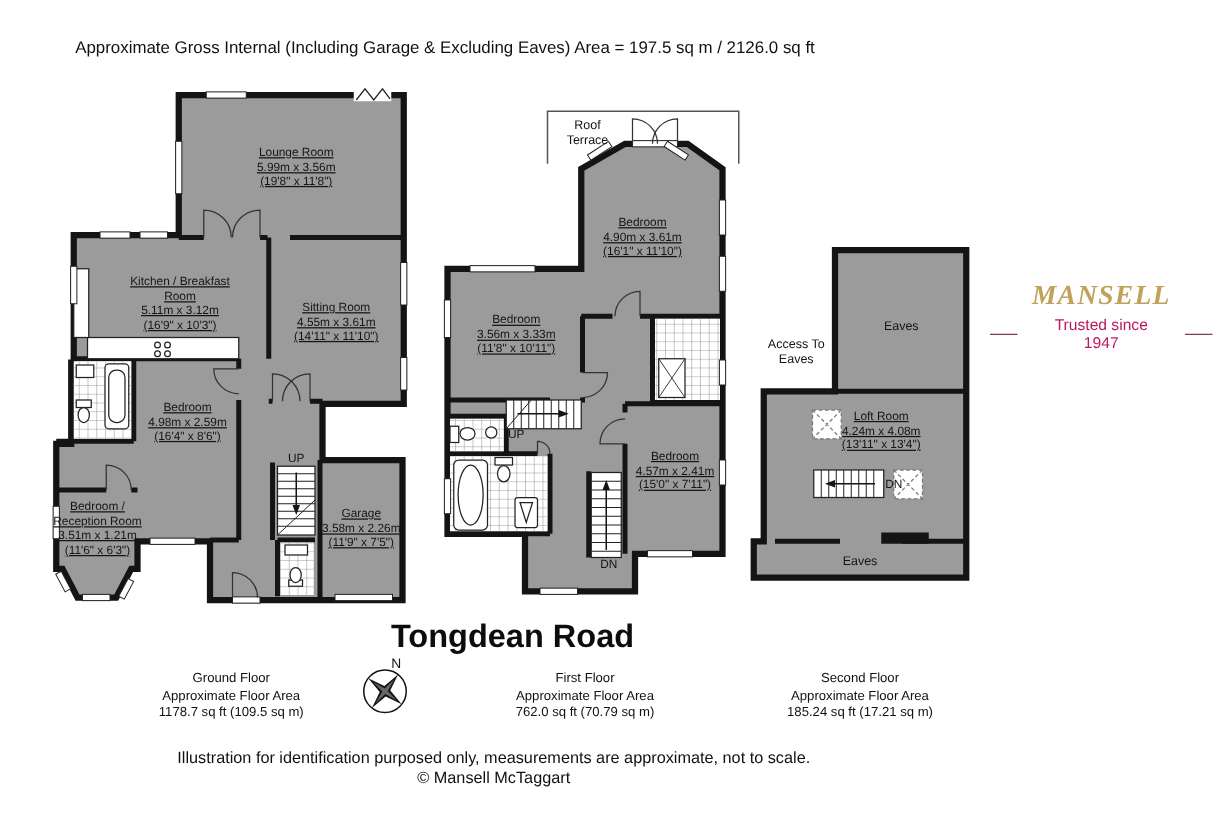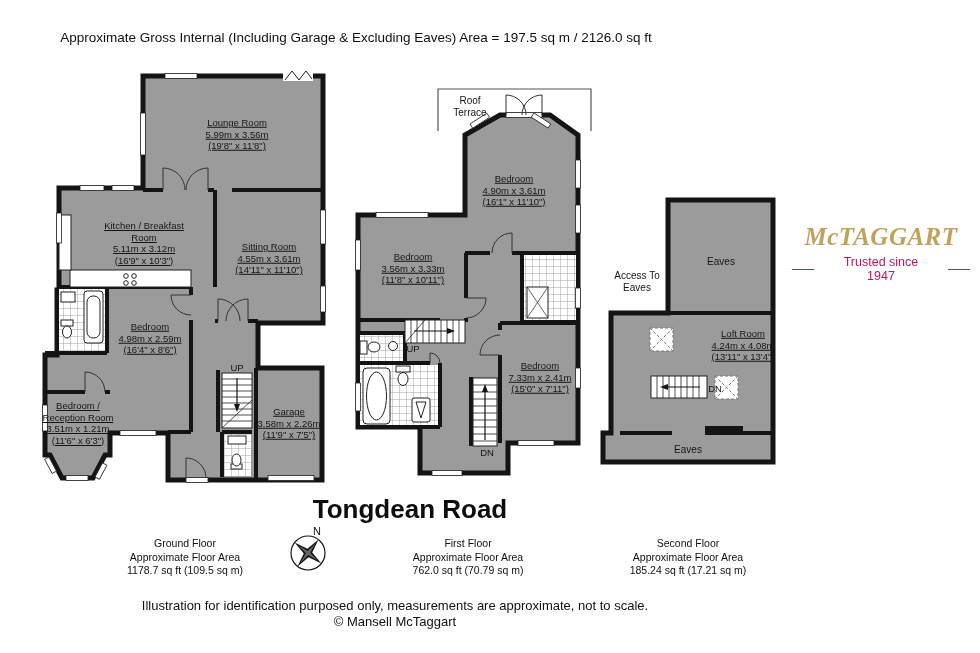--- a/index.html
+++ b/index.html
@@ -260,25 +260,25 @@
   <span class="rname">4.90m x 3.61m</span>
   <span class="rname">(16'1" x 11'10")</span>
 </div>
 <div class="abs ctr room-label" style="left:413px;top:268px">
   <span class="rname">Bedroom</span>
   <span class="rname">3.56m x 3.33m</span>
   <span class="rname">(11'8" x 10'11")</span>
 </div>
 <div class="abs ctr room-label" style="left:540px;top:377px">
   <span class="rname">Bedroom</span>
-  <span class="rname">7.33m x 2.41m</span>
+  <span class="rname">4.57m x 2.41m</span>
   <span class="rname">(15'0" x 7'11")</span>
 </div>
 
-<div class="abs ctr room-label" style="left:743px;top:345px">
+<div class="abs ctr room-label" style="left:705px;top:345px">
   <span class="rname">Loft Room</span>
   <span class="rname">4.24m x 4.08m</span>
   <span class="rname">(13'11" x 13'4")</span>
 </div>
 
 <div class="abs ctr ann" style="left:237px;top:367px">UP</div>
 <div class="abs ctr ann" style="left:413px;top:348px">UP</div>
 <div class="abs ctr ann" style="left:487px;top:452px">DN</div>
 <div class="abs ctr ann" style="left:715px;top:388px">DN</div>
 <div class="abs ctr ann2" style="left:470px;top:107px;width:52px">Roof Terrace</div>
@@ -299,21 +299,21 @@
   <span style="display:block">Approximate Floor Area</span>
   <span style="display:block">762.0 sq ft (70.79 sq m)</span>
 </div>
 <div class="abs ctr caption" style="left:688px;top:557px">
   <span style="display:block">Second Floor</span>
   <span style="display:block">Approximate Floor Area</span>
   <span style="display:block">185.24 sq ft (17.21 sq m)</span>
 </div>
 
 <div class="abs logo">
-  <div class="l2">McTAGGART</div>
+  <div class="l1">MANSELL</div>
   <div class="tag">
     <span class="dash"></span>
     <span>Trusted since 1947</span>
     <span class="dash"></span>
   </div>
 </div>
 
 <div class="abs footer1">Illustration for identification purposed only, measurements are approximate, not to scale.</div>
 <div class="abs footer2">© Mansell McTaggart</div>
 

